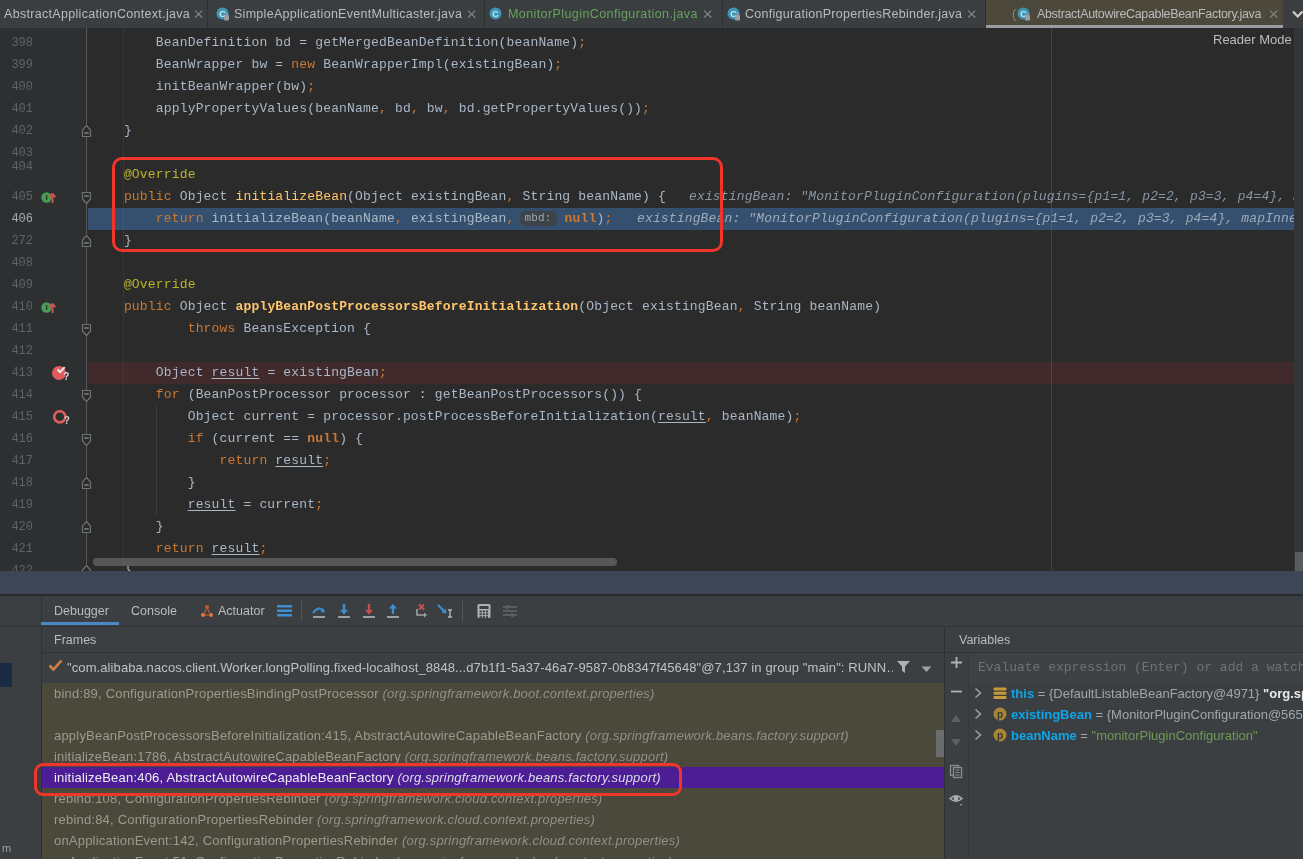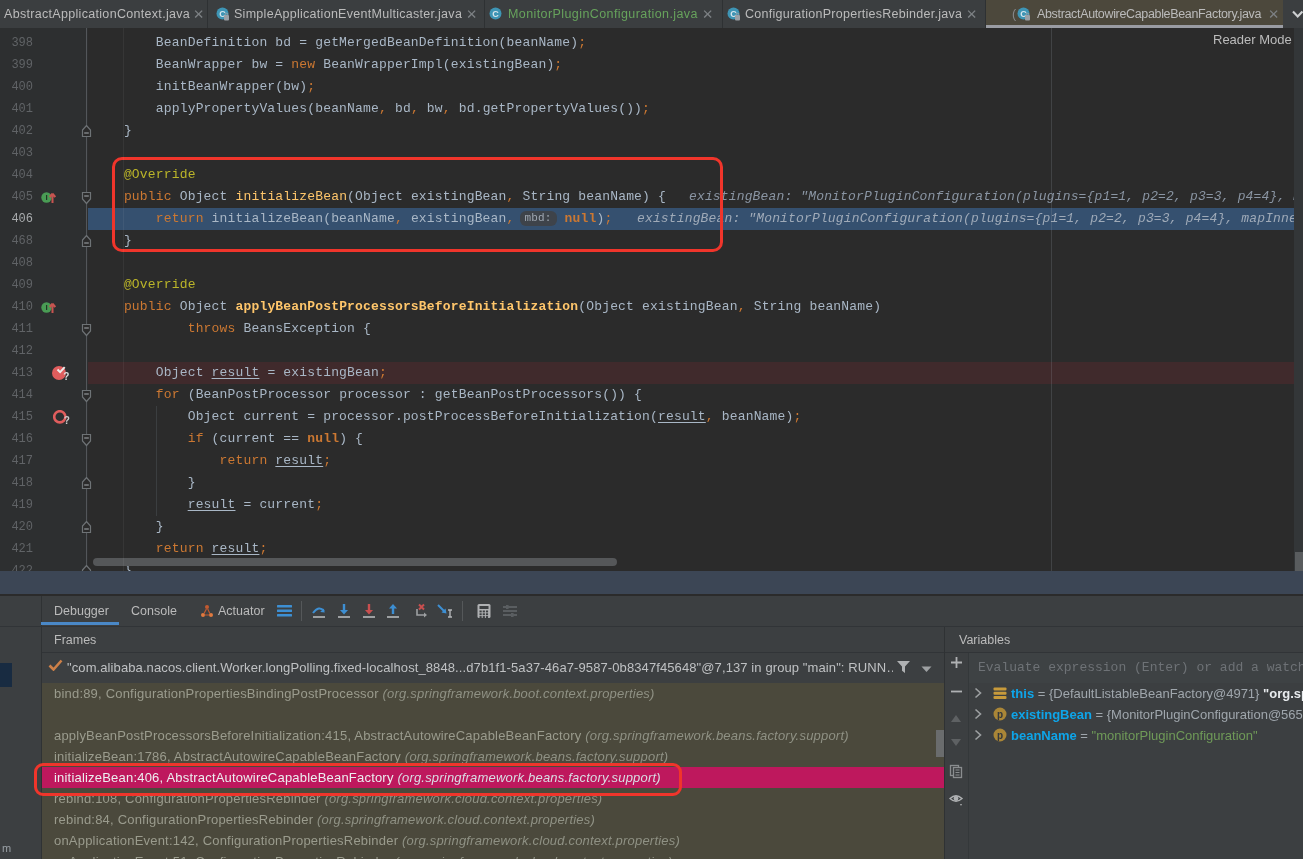--- a/index.html
+++ b/index.html
@@ -20,21 +20,21 @@
 .hint { position:absolute; height:22px; line-height:22px; font-family:"Liberation Mono", monospace; font-size:13px; font-style:italic; letter-spacing:0.15px; color:#8A95A3; white-space:pre; }
 .redbox { position:absolute; border:3px solid #F0352B; border-radius:10px; pointer-events:none; }
 
 #band { position:absolute; left:0; top:571px; width:1303px; height:23px; background:#3C4655; }
 #bandline { position:absolute; left:0; top:594px; width:1303px; height:2px; background:#2B2B2B; }
 #dbg { position:absolute; left:0; top:596px; width:1303px; height:263px; background:#3C3F41; }
 .dtab { position:absolute; top:8px; font-size:12.5px; color:#BBBBBB; }
 .hdr { position:absolute; font-size:12.5px; color:#BBBBBB; }
 .frow { position:absolute; left:0; width:902px; height:21px; line-height:21px; font-size:13px; letter-spacing:0.2px; color:#9A9B8D; white-space:nowrap; padding-left:12px; overflow:hidden; }
 .frow i { color:#8F9184; }
-.frow.sel { background:#be185d; color:#ECEEF0; }
+.frow.sel { background:#4c1d95; color:#ECEEF0; }
 .frow.sel i { color:#D9DEE5; }
 .vname { color:#0ea5e9; font-weight:bold; }
 .vrow { position:absolute; left:969px; width:334px; height:21px; line-height:21px; font-size:13px; color:#9FA6AC; white-space:nowrap; overflow:hidden; }
 </style></head><body>
 <div id="root">
 <div id="tabbar">
       <div class="abs" style="left:986px;top:0;width:297px;height:28px;background:#4C483C"></div>
       <div class="tabtext" style="left:4px;letter-spacing:0.31px">AbstractApplicationContext.java</div>
       <div class="tclose" style="left:193px">✕</div>
       <svg style="position:absolute;left:216px;top:7px" width="14" height="14" viewBox="0 0 14 14">
@@ -84,24 +84,24 @@
       <div class="abs" style="left:88px;top:334px;width:1206px;height:22px;background:#402A2C"></div>
       <div class="abs" style="left:123px;top:0;width:1px;height:543px;background:rgba(255,255,255,0.055);z-index:3"></div>
       <div class="abs" style="left:156px;top:378px;width:1px;height:110px;background:#3B3E40"></div>
       <div class="abs" style="left:1051px;top:0;width:1px;height:543px;background:rgba(145,155,165,0.22)"></div>
       <div class="lnum" style="top:4px;color:#606366">398</div>
       <div class="lnum" style="top:26px;color:#606366">399</div>
       <div class="lnum" style="top:48px;color:#606366">400</div>
       <div class="lnum" style="top:70px;color:#606366">401</div>
       <div class="lnum" style="top:92px;color:#606366">402</div>
       <div class="lnum" style="top:114px;color:#606366">403</div>
-      <div class="lnum" style="top:136px;color:#606366">404</div>
+      <div class="lnum" style="top:128px;color:#606366">404</div>
       <div class="lnum" style="top:158px;color:#606366">405</div>
       <div class="lnum" style="top:180px;color:#A9ACAE">406</div>
-      <div class="lnum" style="top:202px;color:#606366">468</div>
+      <div class="lnum" style="top:202px;color:#606366">272</div>
       <div class="lnum" style="top:224px;color:#606366">408</div>
       <div class="lnum" style="top:246px;color:#606366">409</div>
       <div class="lnum" style="top:268px;color:#606366">410</div>
       <div class="lnum" style="top:290px;color:#606366">411</div>
       <div class="lnum" style="top:312px;color:#606366">412</div>
       <div class="lnum" style="top:334px;color:#606366">413</div>
       <div class="lnum" style="top:356px;color:#606366">414</div>
       <div class="lnum" style="top:378px;color:#606366">415</div>
       <div class="lnum" style="top:400px;color:#606366">416</div>
       <div class="lnum" style="top:422px;color:#606366">417</div>

